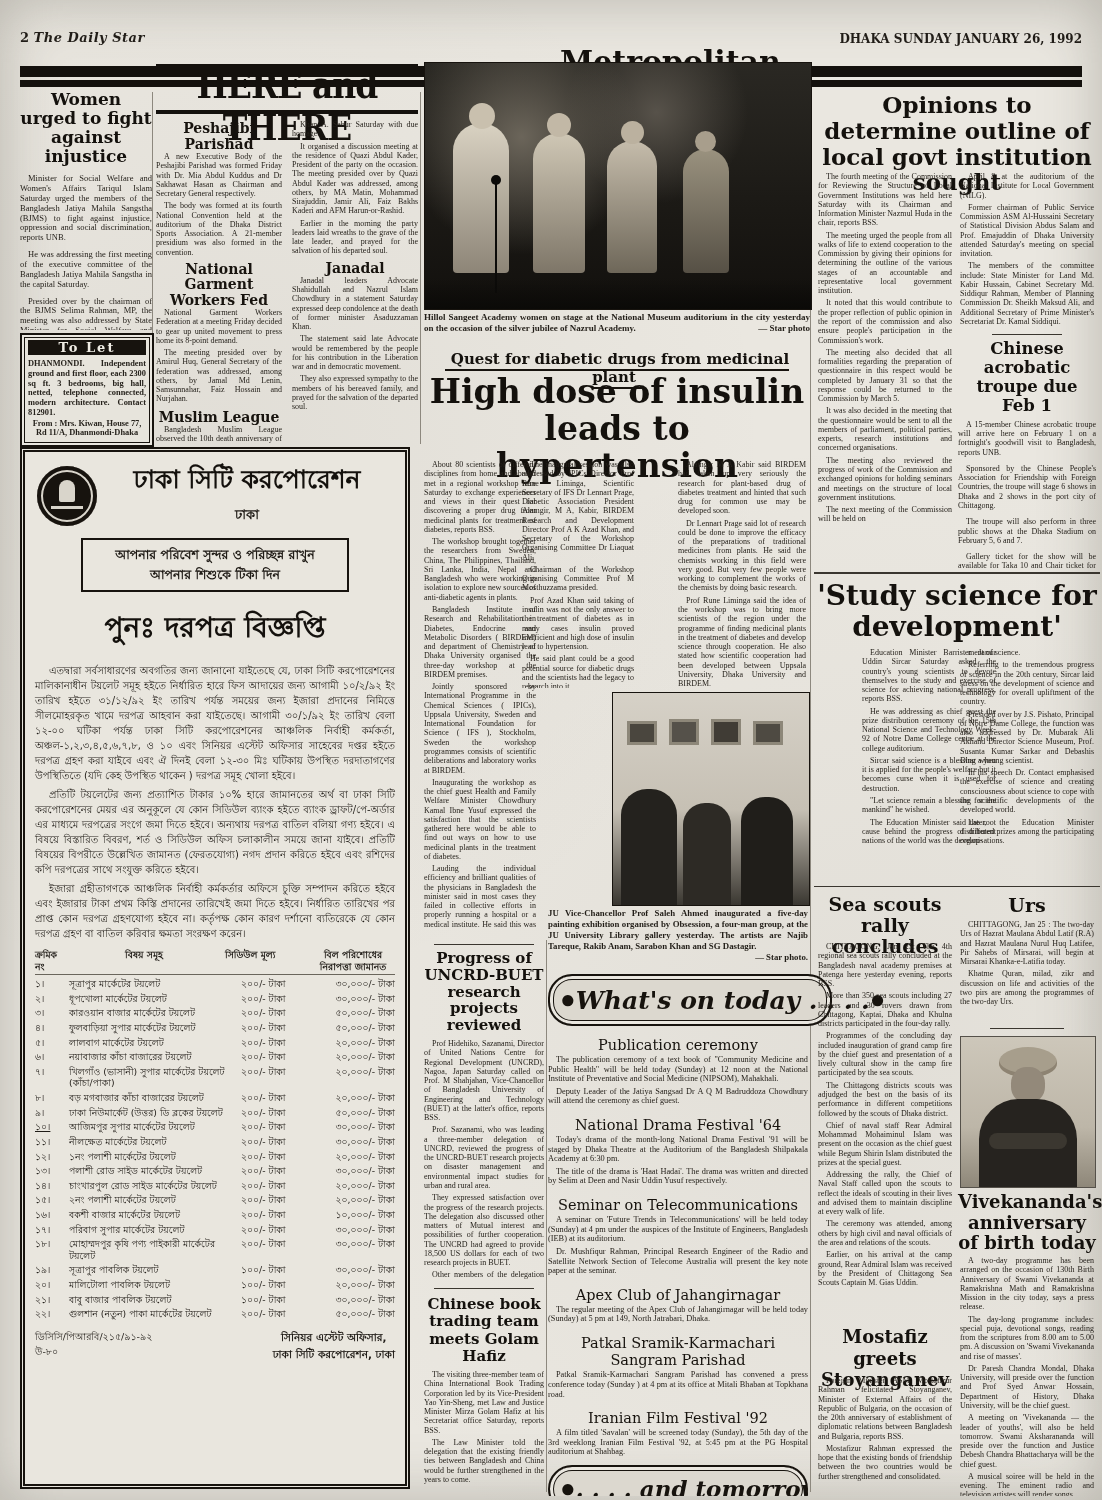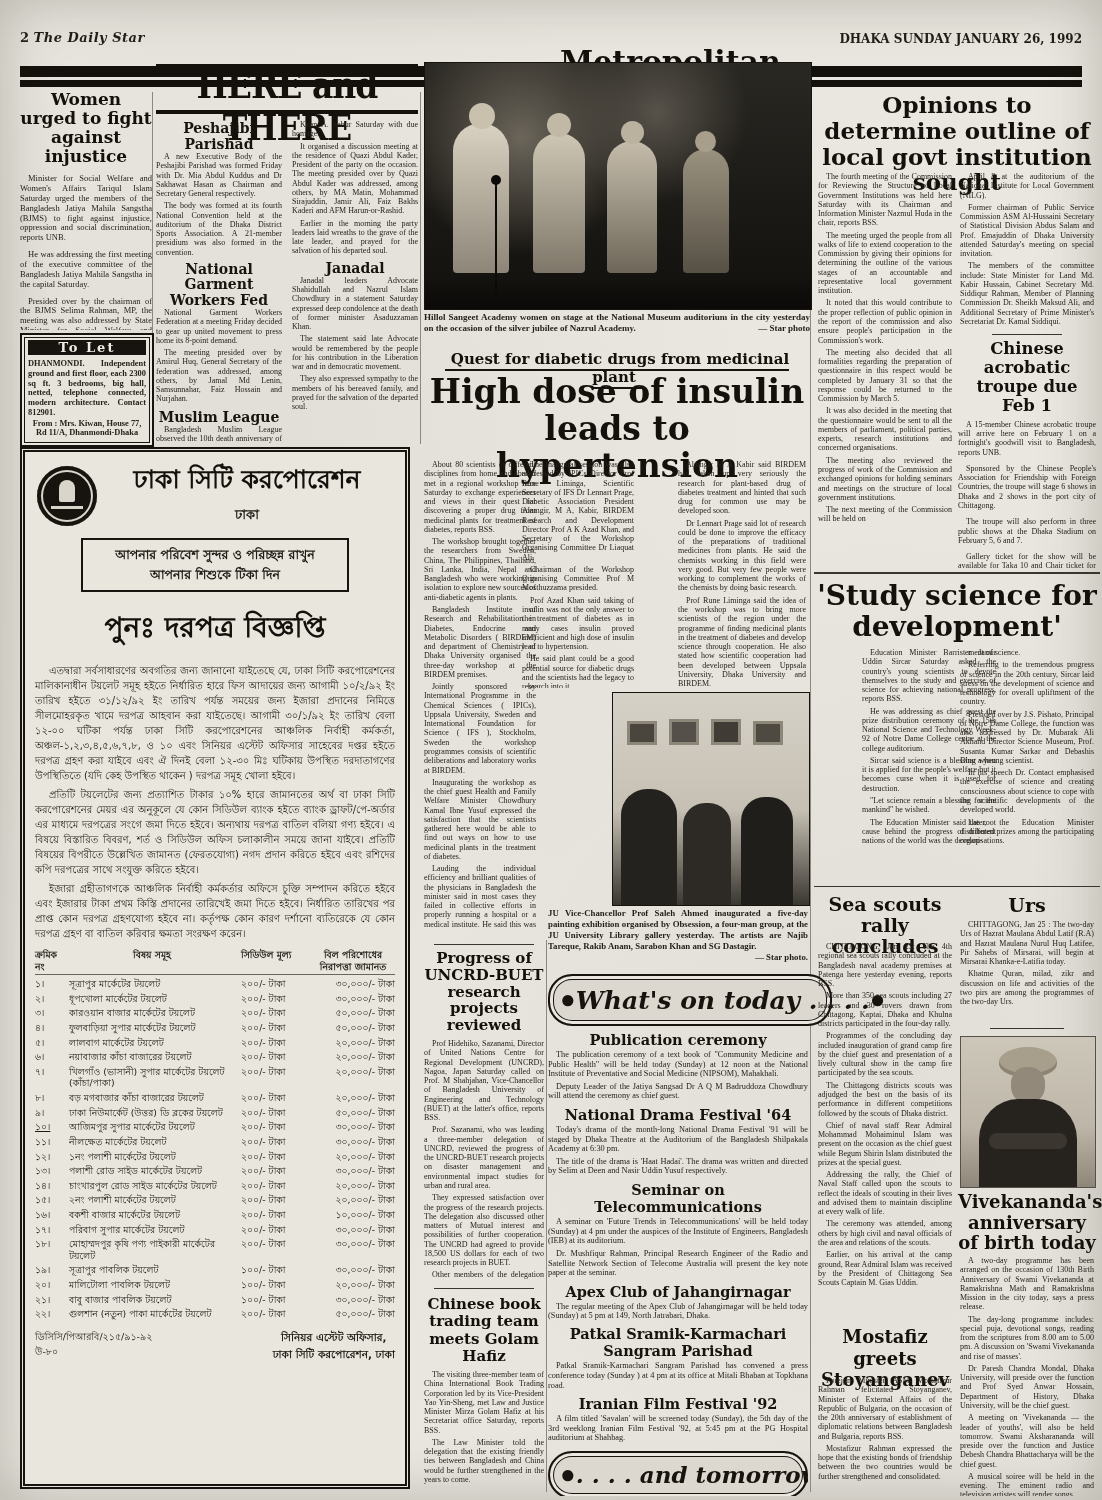--- a/index.html
+++ b/index.html
@@ -18,21 +18,21 @@
   .rule{background:#3a362f;height:1px;}
   .vrule{background:#8d887e;width:1px;}
   .clip{overflow:hidden;}
   .cap{font-weight:bold;font-size:9px;line-height:1.25;text-align:justify;color:#221e18;}
   .sech{font-family:"DejaVu Serif",serif;font-weight:bold;text-align:center;color:#17130e;}
   .banner{display:flex;align-items:center;justify-content:space-between;border:2px solid #17130e;
     box-shadow:inset 0 0 0 3px #eae7e0, inset 0 0 0 4px #17130e;border-radius:24px;
     background:#dcd8cf;padding:2px 10px;}
   .banner .dot{font-size:26px;line-height:1;color:#17130e;}
   .banner .btxt{font-family:"DejaVu Serif",serif;font-style:italic;font-weight:bold;font-size:25px;color:#17130e;white-space:nowrap;}
-  .wsec h4{font-family:"DejaVu Serif",serif;font-weight:bold;font-size:14.5px;text-align:center;margin:5px 0 2px;color:#17130e;}
+  .wsec h4{font-family:"DejaVu Serif",serif;font-weight:normal;font-size:14.5px;text-align:center;margin:11px 0 2px;color:#17130e;}
   .wsec .body-t{font-size:8.3px;}
   .bn{font-family:"DejaVu Sans","Liberation Sans",sans-serif;}
   .trow{display:flex;font-size:9.3px;line-height:1.25;margin-bottom:3px;}
   .trow .c1{width:26px;flex:none;}
   .trow .c2{flex:1;padding-right:6px;}
   .trow .c3{width:70px;flex:none;}
   .trow .c4{width:84px;flex:none;text-align:right;}
 </style>
 </head>
 <body>
@@ -368,21 +368,21 @@
 
     <div style="text-align:center;font-weight:bold;font-size:28px;margin-top:14px;color:#14110d;">পুনঃ দরপত্র বিজ্ঞপ্তি</div>
 
     <div style="font-size:10px;line-height:1.5;text-align:justify;margin-top:10px;">
 
     <p style="margin:0 0 4px;text-indent:14px;">এতদ্বারা সর্বসাধারণের অবগতির জন্য জানানো যাইতেছে যে, ঢাকা সিটি করপোরেশনের মালিকানাধীন টয়লেট সমূহ হইতে নির্ধারিত হারে ফিস আদায়ের জন্য আগামী ১০/২/৯২ ইং তারিখ হইতে ৩১/১২/৯২ ইং তারিখ পর্যন্ত সময়ের জন্য ইজারা প্রদানের নিমিত্তে সীলমোহরকৃত খামে দরপত্র আহবান করা যাইতেছে। আগামী ৩০/১/৯২ ইং তারিখ বেলা ১২-০০ ঘটিকা পর্যন্ত ঢাকা সিটি করপোরেশনের আঞ্চলিক নির্বাহী কর্মকর্তা, অঞ্চল-১,২,৩,৪,৫,৬,৭,৮, ও ১০ এবং সিনিয়র এস্টেট অফিসার সাহেবের দপ্তর হইতে দরপত্র গ্রহণ করা যাইবে এবং ঐ দিনই বেলা ১২-৩০ মিঃ ঘটিকায় উপস্থিত দরদাতাগণের উপস্থিতিতে (যদি কেহ উপস্থিত থাকেন ) দরপত্র সমূহ খোলা হইবে।</p>
         <p style="margin:0 0 4px;text-indent:14px;">প্রতিটি টয়লেটের জন্য প্রত্যাশিত টাকার ১০% হারে জামানতের অর্থ বা ঢাকা সিটি করপোরেশনের মেয়র এর অনুকূলে যে কোন সিডিউল ব্যাংক হইতে ব্যাংক ড্রাফট/পে-অর্ডার এর মাধ্যমে দরপত্রের সংগে জমা দিতে হইবে। অন্যথায় দরপত্র বাতিল বলিয়া গণ্য হইবে। এ বিষয়ে বিস্তারিত বিবরণ, শর্ত ও সিডিউল অফিস চলাকালীন সময়ে জানা যাইবে। প্রতিটি বিষয়ের বিপরীতে উল্লেখিত জামানত (ফেরতযোগ্য) নগদ প্রদান করিতে হইবে এবং রশিদের কপি দরপত্রের সাথে সংযুক্ত করিতে হইবে।</p>
         <p style="margin:0 0 4px;text-indent:14px;">ইজারা গ্রহীতাগণকে আঞ্চলিক নির্বাহী কর্মকর্তার অফিসে চুক্তি সম্পাদন করিতে হইবে এবং ইজারার টাকা প্রথম কিস্তি প্রদানের তারিখেই জমা দিতে হইবে। নির্ধারিত তারিখের পর প্রাপ্ত কোন দরপত্র গ্রহণযোগ্য হইবে না। কর্তৃপক্ষ কোন কারণ দর্শানো ব্যতিরেকে যে কোন দরপত্র গ্রহণ বা বাতিল করিবার ক্ষমতা সংরক্ষণ করেন।</p>
       </div>
 
-    <div class="trow" style="font-weight:bold;margin-top:8px;border-bottom:1px solid #6a665c;padding-bottom:2px;">
+    <div class="trow" style="font-weight:bold;margin-top:8px;border-bottom:1px solid #6a665c;padding-bottom:2px;gap:16px;">
       <span class="c1" style="width:34px;">ক্রমিক নং</span>
       <span class="c2" style="text-align:center;">বিষয় সমূহ</span>
       <span class="c3">সিডিউল মূল্য</span>
       <span class="c4" style="text-align:center;white-space:normal;">বিল পরিশোধের নিরাপত্তা জামানত</span>
     </div>
 
     <div>
 
         <div class="trow">
           <span class="c1" style="width:34px;">১।</span>

